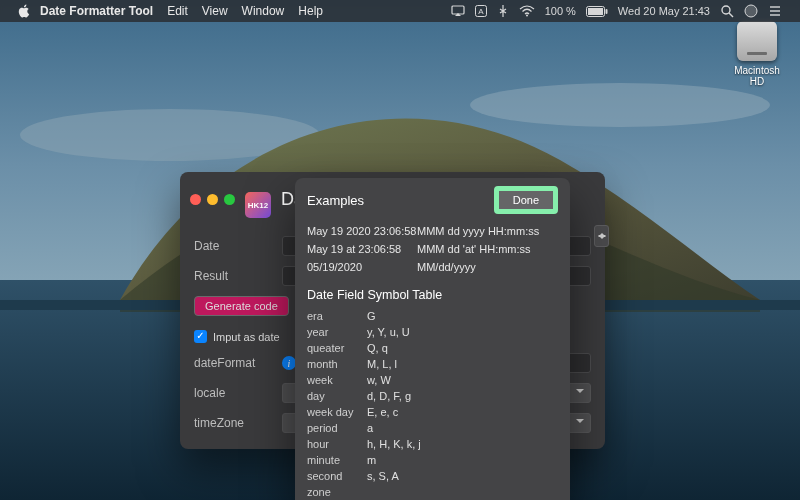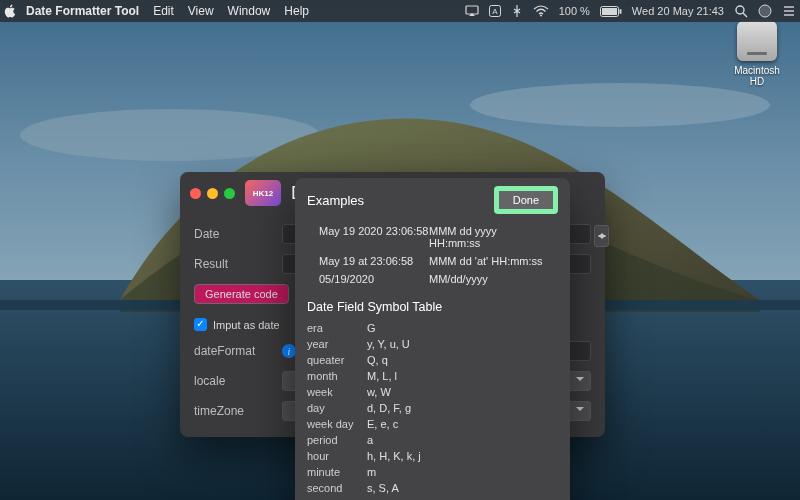--- a/index.html
+++ b/index.html
@@ -6,21 +6,21 @@
   body {
     width: 800px; height: 500px; overflow: hidden; position: relative;
     background: #0a2a3a; color: #eee;
   }
   .wallpaper { position:absolute; inset:0; }
 
   
   .menubar {
     position: relative; z-index: 5; height: 22px;
     background: rgba(40,40,42,0.78);
-    display: flex; align-items: center; padding: 0 4px;
+    display: flex; align-items: center; padding: 0 18px;
     font-size: 12px; color: #e8e8e8;
     backdrop-filter: blur(2px);
   }
   .menubar .apple { width:12px; margin-right:10px; }
   .menubar .app-title { font-weight: 600; margin-right: 14px; }
   .menubar .menu-item { margin-right: 14px; cursor: default; }
   .menubar-right { margin-left:auto; display:flex; align-items:center; gap:10px; }
   .menubar-right span, .menubar-right svg { opacity:.9; }
 
   
@@ -32,21 +32,21 @@
   
   .window {
     position:absolute; left:180px; top:172px; width:425px;
     background:#3a3a3c; border-radius:8px; box-shadow:0 20px 40px rgba(0,0,0,.5);
     color:#d8d8d8; font-size:12px;
   }
   .titlebar { display:flex; align-items:center; padding:8px 10px; gap:10px; }
   .traffic { display:flex; gap:6px; }
   .tl { width:11px; height:11px; border-radius:50%; }
   .tl.r{background:#ff5f57;} .tl.y{background:#febc2e;} .tl.g{background:#28c840;}
-  .titlebar .icon-box{width:36px;height:26px;border-radius:5px;background:linear-gradient(135deg,#f4665c,#7a4fe0);display:flex;align-items:center;justify-content:center;font-size:8px;color:#fff;font-weight:700;}
+  .titlebar .icon-box{width:26px;height:26px;border-radius:5px;background:linear-gradient(135deg,#f4665c,#7a4fe0);display:flex;align-items:center;justify-content:center;font-size:8px;color:#fff;font-weight:700;margin-top:12px;}
   .titlebar .title{font-size:18px;color:#fff;}
   .body{padding:0 14px 16px;}
   .row{display:flex;align-items:center;margin-top:10px;gap:8px;}
   .row .lbl{width:80px;color:#bdbdbd;}
   .row .field{flex:1;height:20px;background:#2e2e30;border:1px solid #4c4c4e;border-radius:3px;}
   .row .select{flex:1;height:20px;background:#505052;border:1px solid #58585a;border-radius:3px;position:relative;}
   .row .select::after{content:"";position:absolute;right:6px;top:50%;transform:translateY(-50%);border:4px solid transparent;border-top-color:#cfcfcf;}
   .btn-gen{margin-top:10px;padding:3px 10px;background:#be185d;border:1px solid #6a6a6c;border-radius:4px;font-size:11px;display:inline-block;color:#ddd;}
   .chk-row{display:flex;align-items:center;gap:6px;margin-top:14px;font-size:11px;}
   .chk{width:13px;height:13px;background:#0a84ff;border-radius:3px;position:relative;}
@@ -55,21 +55,21 @@
 
   
   .popover {
     position:absolute; left:295px; top:178px; width:275px;
     background:#444446; border-radius:8px; box-shadow:0 22px 48px rgba(0,0,0,.55);
     color:#dcdcdc; font-size:11px; z-index:4; padding:0 0 10px;
   }
   .pop-head{display:flex;align-items:center;justify-content:space-between;padding:8px 12px 6px;}
   .pop-title{font-size:13px;color:#fff;}
   .done-btn{background:#656567;color:#fff;font-size:11px;border-radius:4px;padding:3px 14px;border:5px solid #86efac;}
-  .ex-table{padding:2px 24px;}
+  .ex-table{padding:2px 12px;}
   .ex-row{display:flex;padding:3px 0;font-size:11px;}
   .ex-row .c1{width:110px;color:#e6e6e6;}
   .ex-row .c2{flex:1;color:#e6e6e6;}
   .section-title{font-size:12.5px;color:#fff;padding:10px 12px 6px;}
   .sym-table{padding:0 12px;}
   .sym-row{display:flex;padding:2px 0;font-size:11px;}
   .sym-row .s1{width:60px;color:#cfcfcf;}
   .sym-row .s2{flex:1;color:#e0e0e0;}
 
   

